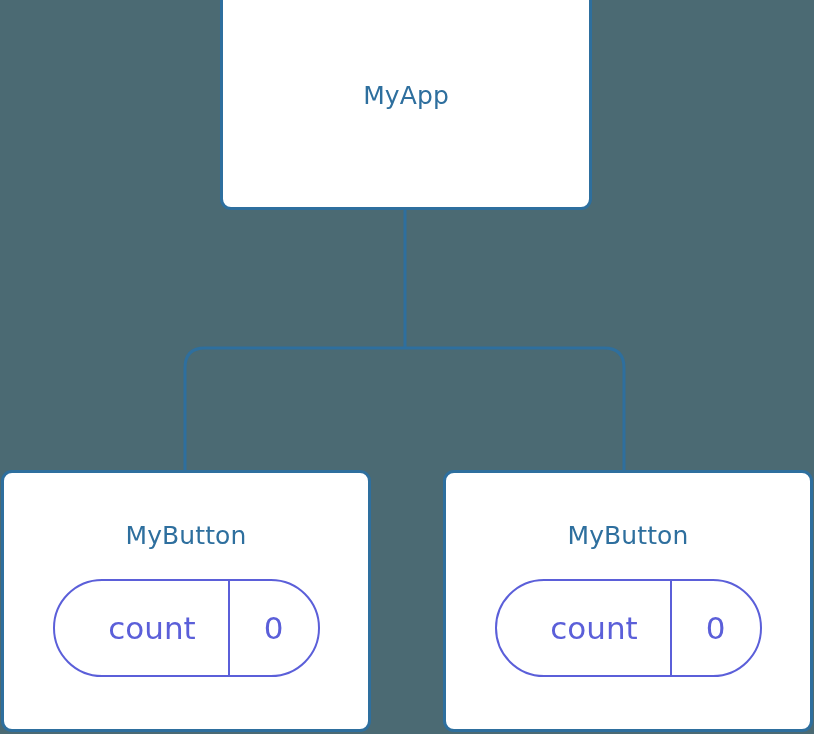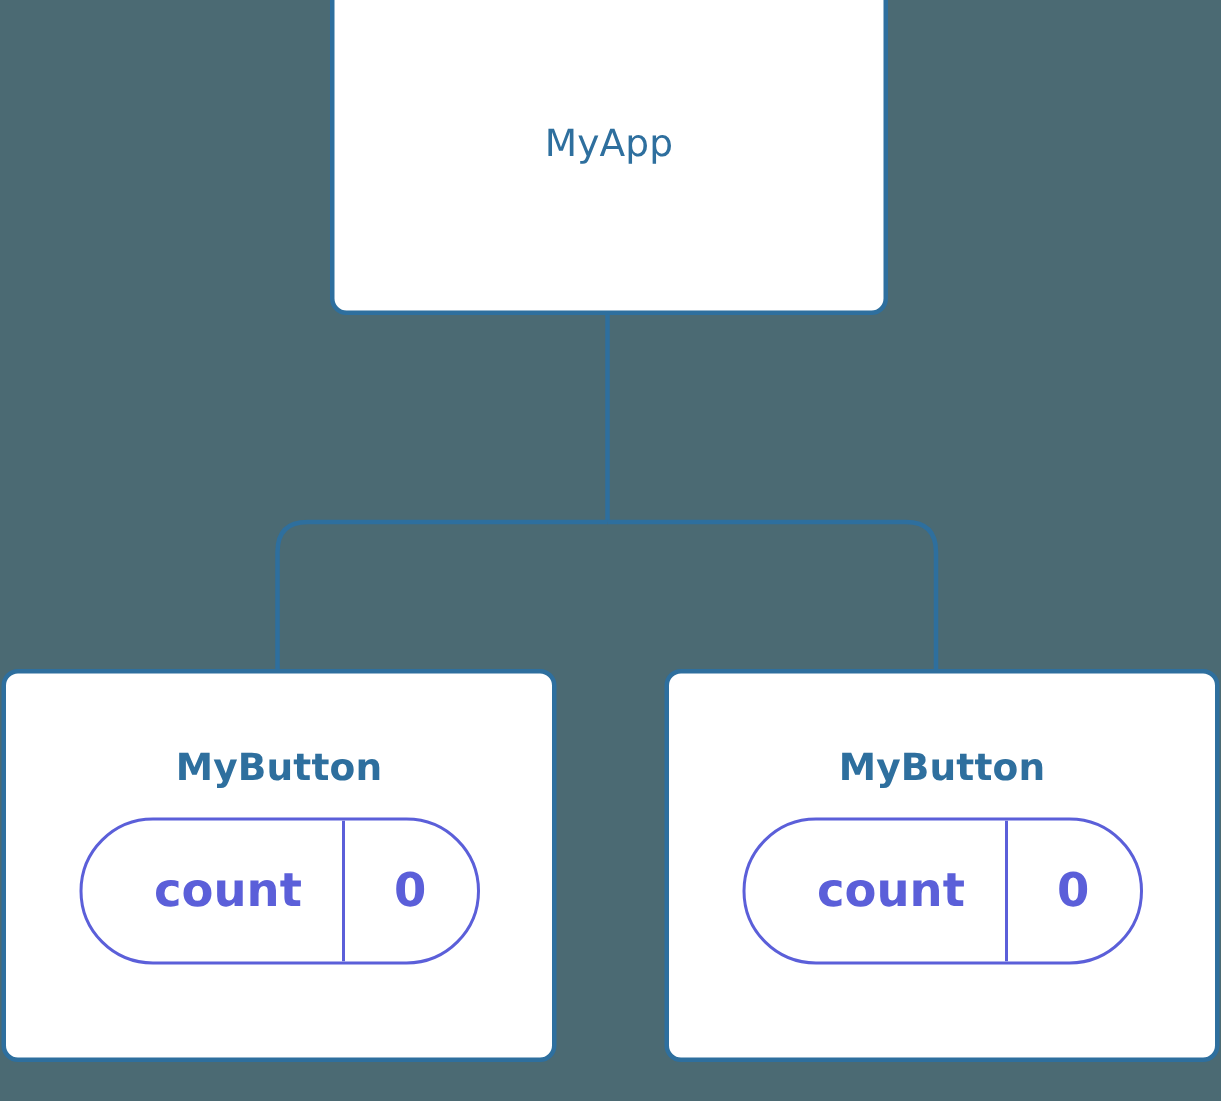--- a/index.html
+++ b/index.html
@@ -62,37 +62,36 @@
     width: 372px;
     height: 248px;
     justify-content: center;
   }
   #node-root .node-title {
     margin-top: 18px;
   }
 
   
   .node-leaf {
-    top: 446px;
+    top: 470px;
     height: 262px;
     padding-top: 50px;
-    font-weight: bold;
   }
   #node-left {
     left: 1px;
     width: 370px;
   }
   #node-right {
     left: 443px;
     width: 370px;
   }
 
   
   .state-pill {
-    margin-top: 21px;
+    margin-top: 31px;
     display: flex;
     align-items: stretch;
     height: 98px;
     border: 2px solid #5b5fd9;
     border-radius: 49px;
     background: #ffffff;
     box-sizing: border-box;
     overflow: hidden;
   }
   .pill-key,

